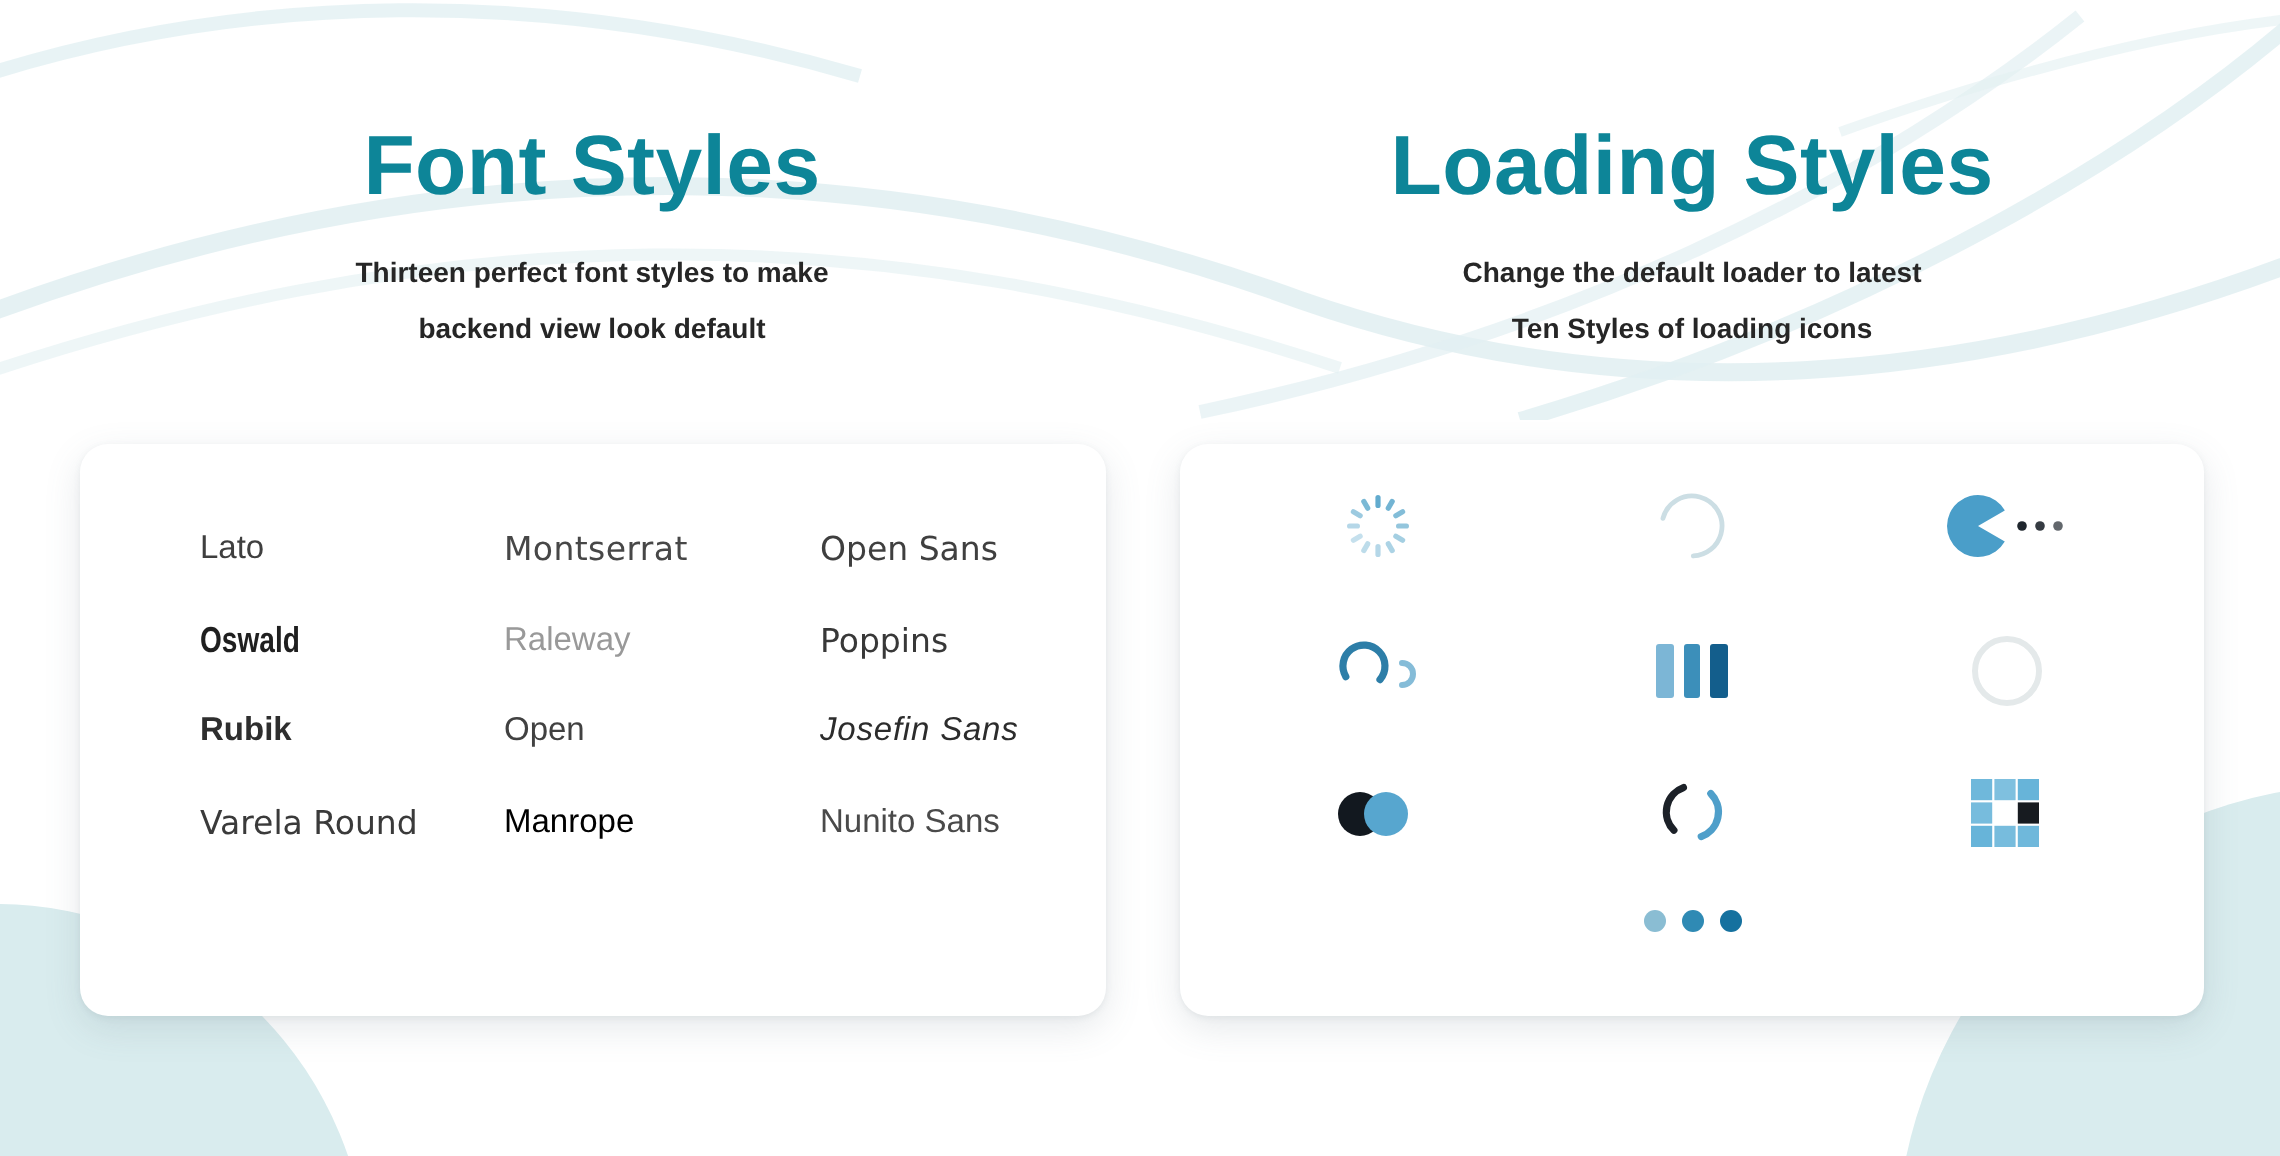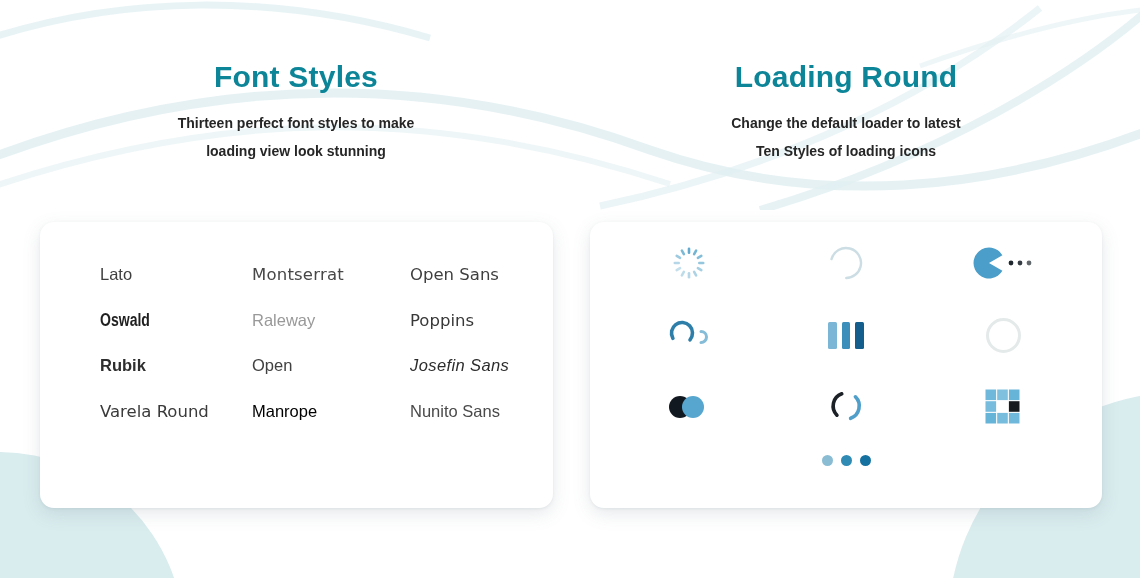--- a/index.html
+++ b/index.html
@@ -10,21 +10,21 @@
   
   .wave-svg{position:absolute;top:0;left:0;z-index:0;pointer-events:none;}
   .corner-circle{position:absolute;border-radius:50%;background:#d9ecee;z-index:0;}
   .corner-circle.bl{width:372px;height:372px;left:-188px;top:452px;}
   .corner-circle.br{width:470px;height:470px;left:948px;top:392px;}
   
   .col-head{position:absolute;top:60px;width:540px;text-align:center;z-index:2;}
   .col-head.left{left:26px;}
   .col-head.right{left:576px;}
   .col-title{
-    font-size:30px;font-weight:800;letter-spacing:0.2px;color:#0d8598;
+    font-size:42px;font-weight:800;letter-spacing:0.2px;color:#0d8598;
     font-family:"Liberation Sans",sans-serif;line-height:1.1;margin:0 0 16px 0;
   }
   .col-sub{font-size:14px;color:#262626;line-height:28px;font-weight:700;}
   
   .card{
     position:absolute;top:222px;height:286px;background:#ffffff;border-radius:14px;
     box-shadow:0 6px 18px rgba(100,120,130,0.16),0 1px 3px rgba(100,120,130,0.10);
     z-index:1;
   }
   .card.fonts{left:40px;width:513px;}
@@ -83,26 +83,26 @@
     </g>
   </svg>
 
   <div class="corner-circle bl"></div>
   <div class="corner-circle br"></div>
 
   <div class="col-head left">
     <div class="col-title">Font Styles</div>
     <div class="col-sub">
       <div>Thirteen perfect font styles to make</div>
-      <div>loading view look stunning</div>
+      <div>backend view look default</div>
     </div>
   </div>
 
   <div class="col-head right">
-    <div class="col-title">Loading Round</div>
+    <div class="col-title">Loading Styles</div>
     <div class="col-sub">
       <div>Change the default loader to latest</div>
       <div>Ten Styles of loading icons</div>
     </div>
   </div>
 
   <div class="card fonts">
     <div class="font-grid">
       <div class="font-cell fn-lato">Lato</div>
       <div class="font-cell fn-montserrat">Montserrat</div>

